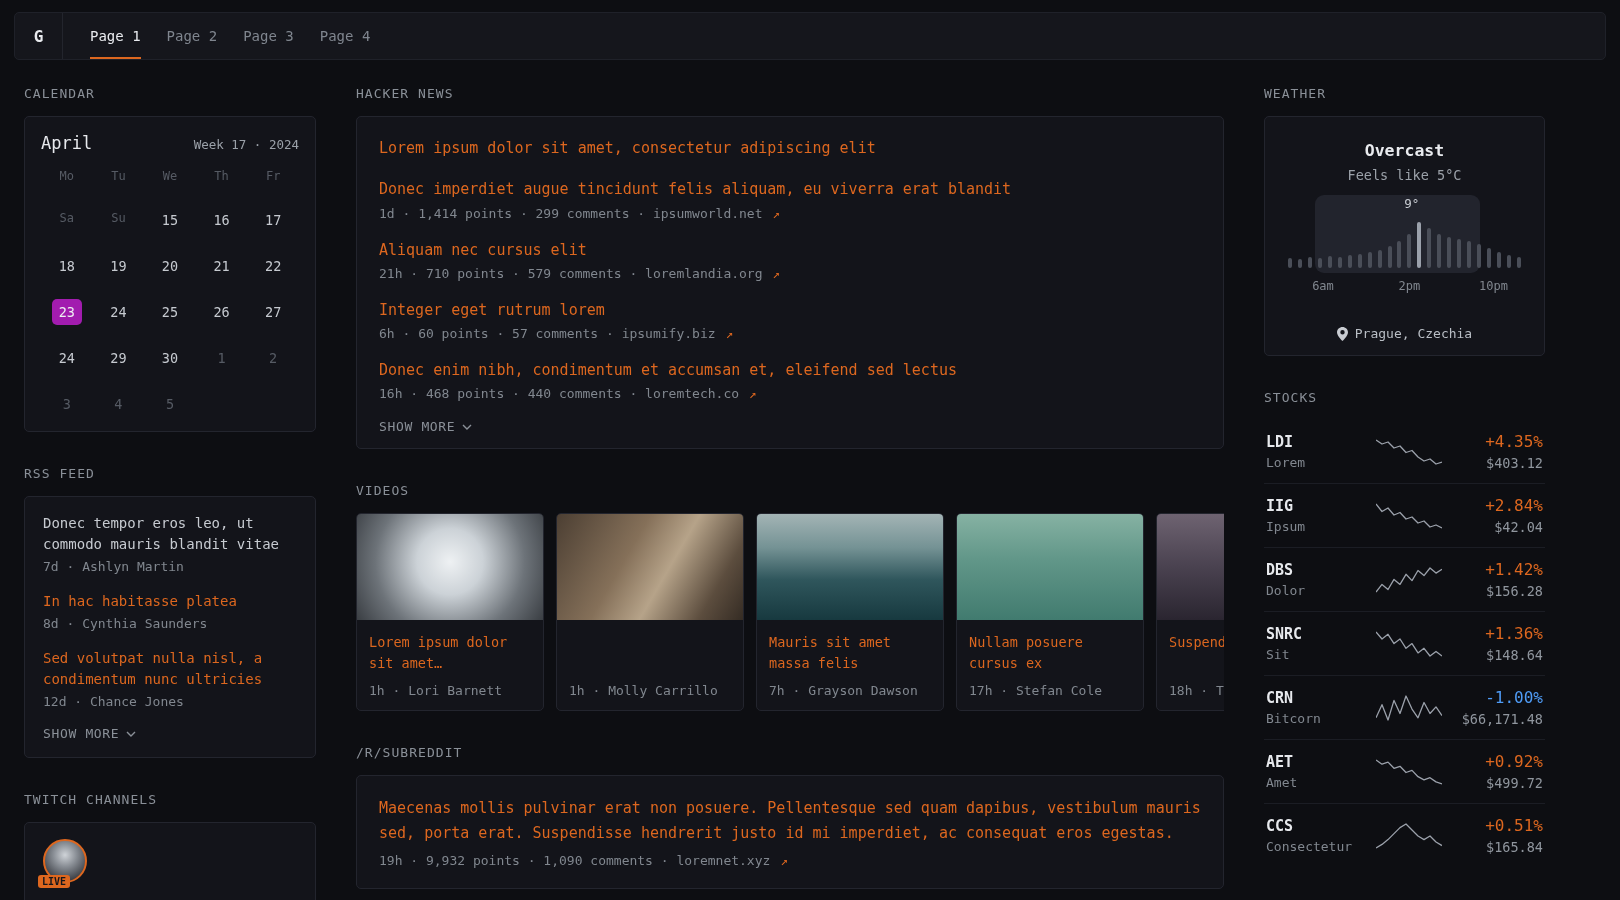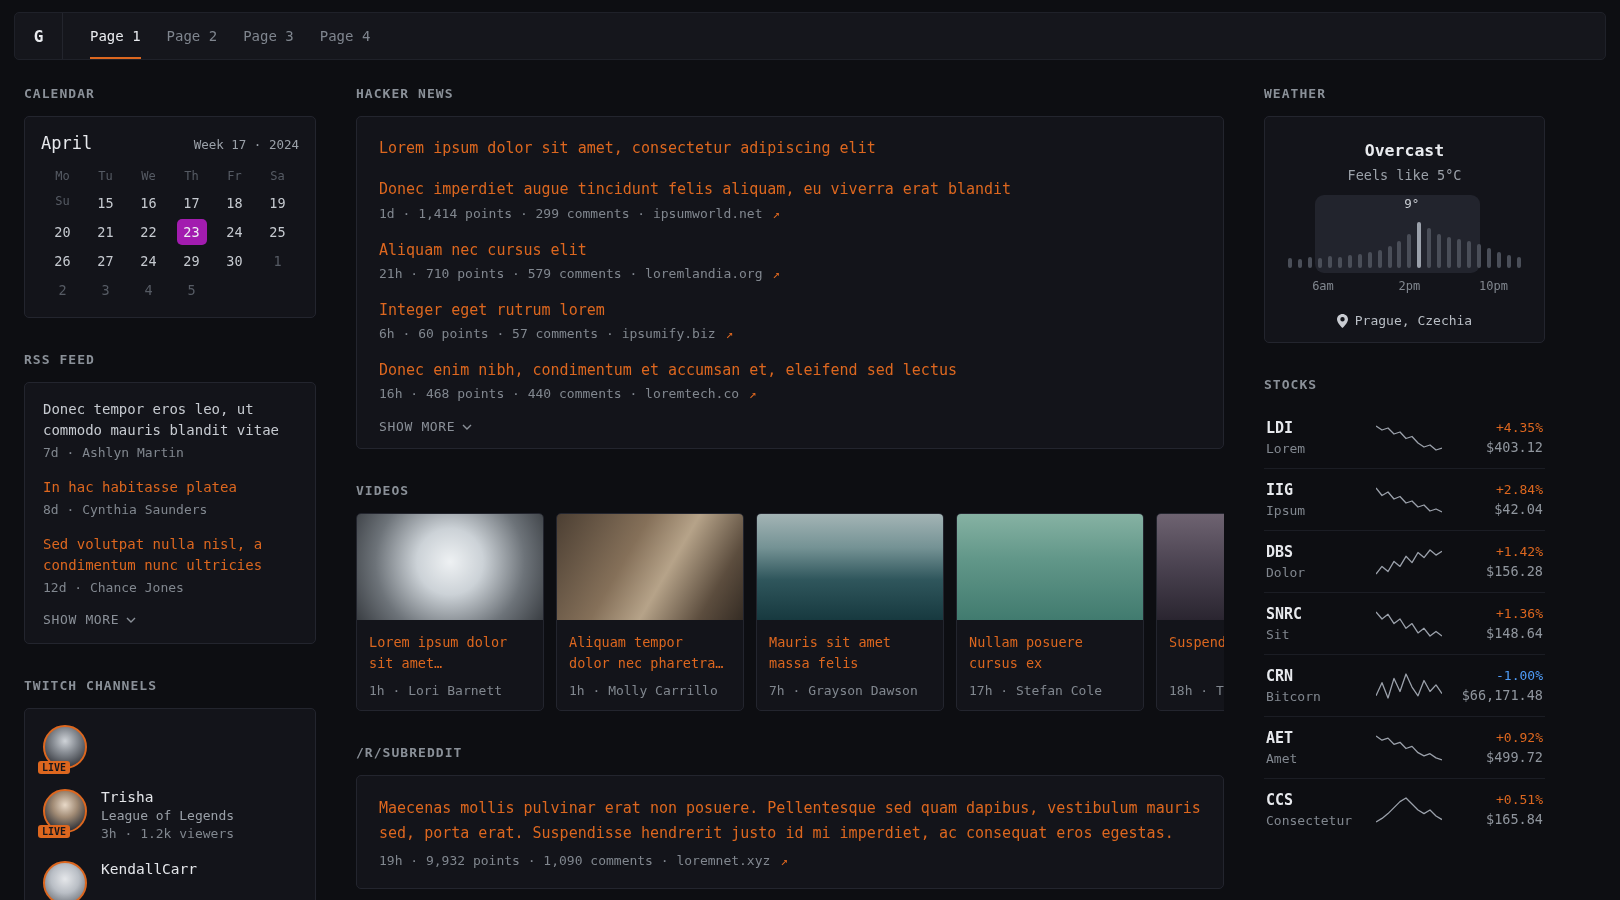--- a/index.html
+++ b/index.html
@@ -15,32 +15,32 @@
   .tabs{display:flex;margin-left:14px}
   .tab{position:relative;display:flex;align-items:center;padding:0 13px;color:#7f858e;
     font-size:14px;cursor:pointer}
   .tab.active{color:#e9ebef}
   .tab.active::after{content:"";position:absolute;left:13px;right:13px;bottom:0;height:2px;background:#dd671f}
 
   
   .content{display:grid;grid-template-columns:292px minmax(0,1fr) 281px;column-gap:40px;
     padding:26px 75px 0 24px;align-items:start}
   .sec{margin-bottom:34px}
-  .sec-title{font-size:13px;font-weight:700;letter-spacing:.08em;color:#8a9098;margin-bottom:15px}
+  .sec-title{font-size:13px;font-weight:400;letter-spacing:.08em;color:#8a9098;margin-bottom:15px}
   .card{background:#13141a;border:1px solid #23252e;border-radius:5px}
   .meta{color:#81878f;font-size:13px}
   .show-more{display:flex;align-items:center;gap:7px;background:none;border:none;color:#8a9098;
     font:inherit;font-size:13px;letter-spacing:.05em;cursor:pointer;padding:0;margin-top:2px}
 
   
   .cal-card{padding:16px 16px 14px}
   .cal-head{display:flex;justify-content:space-between;align-items:baseline;margin-bottom:12px}
   .cal-month{font-size:17px;color:#e7e9ed}
   .cal-week{font-size:12.5px;color:#9ba1a9}
-  .cal-grid{display:grid;grid-template-columns:repeat(6,1fr);row-gap:3px;justify-items:center;text-align:center}
+  .cal-grid{display:grid;grid-template-columns:repeat(5,1fr);row-gap:20px;justify-items:center;text-align:center}
   .cal-dn{font-size:12px;color:#565b64;padding:4px 0;width:30px}
   .cal-cell{font-size:13.5px;color:#c6cad0;width:30px;padding:5px 0;border-radius:5px}
   .cal-cell.today{background:#a21caf;color:#eef0f2}
   .cal-cell.next{color:#565b64}
 
   
   .rss-card{padding:16px 18px}
   .rss-item{margin-bottom:17px;cursor:pointer}
   .rss-title{color:#dd671f;font-size:14px;line-height:1.5;margin-bottom:4px}
   .rss-title.muted{color:#c7cbd1}
@@ -91,32 +91,32 @@
   .w-peak{position:absolute;left:53%;top:1px;transform:translateX(-50%);font-size:12.5px;color:#caced4;z-index:2}
   .w-bars{position:absolute;left:5px;right:5px;bottom:5px;height:52px;display:flex;
     align-items:flex-end;justify-content:space-between;z-index:1}
   .w-bar{width:4px;border-radius:2px;background:#4a4e58}
   .w-bar.peak{background:#9ba1ab}
   .w-times{position:relative;height:18px;margin-top:6px;font-size:12px;color:#81878f}
   .w-times span{position:absolute;transform:translateX(-50%)}
   .w-times span:nth-child(1){left:17%}
   .w-times span:nth-child(2){left:52%}
   .w-times span:nth-child(3){left:86%}
-  .w-loc{display:flex;align-items:center;justify-content:center;gap:7px;margin-top:16px;
+  .w-loc{display:flex;align-items:center;justify-content:center;gap:7px;margin-top:29px;
     color:#b9bec5;font-size:13px}
 
   
   .stock-row{display:flex;align-items:center;padding:12px 2px;border-bottom:1px solid #1b1d24;cursor:pointer}
   .stock-row:last-of-type{border-bottom:none}
   .stock-id{width:96px}
   .ticker{color:#e7e9ed;font-size:15px;font-weight:bold;margin-bottom:4px}
   .sname{color:#81878f;font-size:13px}
   .spark{flex:1;display:flex;justify-content:center;align-items:center}
   .stock-vals{text-align:right;min-width:88px}
-  .chg{color:#dd671f;font-size:13px;margin-bottom:4px}
+  .chg{color:#dd671f;font-size:16px;margin-bottom:4px}
   .chg.down{color:#4f9cf7}
   .price{color:#90969e;font-size:13.5px}
 </style>
 </head>
 <body>
 
 <header class="topbar">
   <div class="logo">G</div>
   <nav class="tabs">
 
@@ -334,21 +334,20 @@
             <div class="thumb concrete-towers-sky"></div>
             <div class="video-body">
               <div class="video-title">Lorem ipsum dolor sit amet consectetu…</div>
               <div class="video-meta">1h · Lori Barnett</div>
             </div>
           </div>
 
           <div class="video-card">
             <div class="thumb hands-holding-camera"></div>
             <div class="video-body">
-              <div class="video-title">Aliquam tempor dolor nec pharetra…</div>
               <div class="video-meta">1h · Molly Carrillo</div>
             </div>
           </div>
 
           <div class="video-card">
             <div class="thumb sea-boat-wake"></div>
             <div class="video-body">
               <div class="video-title">Mauris sit amet massa felis</div>
               <div class="video-meta">7h · Grayson Dawson</div>
             </div>

